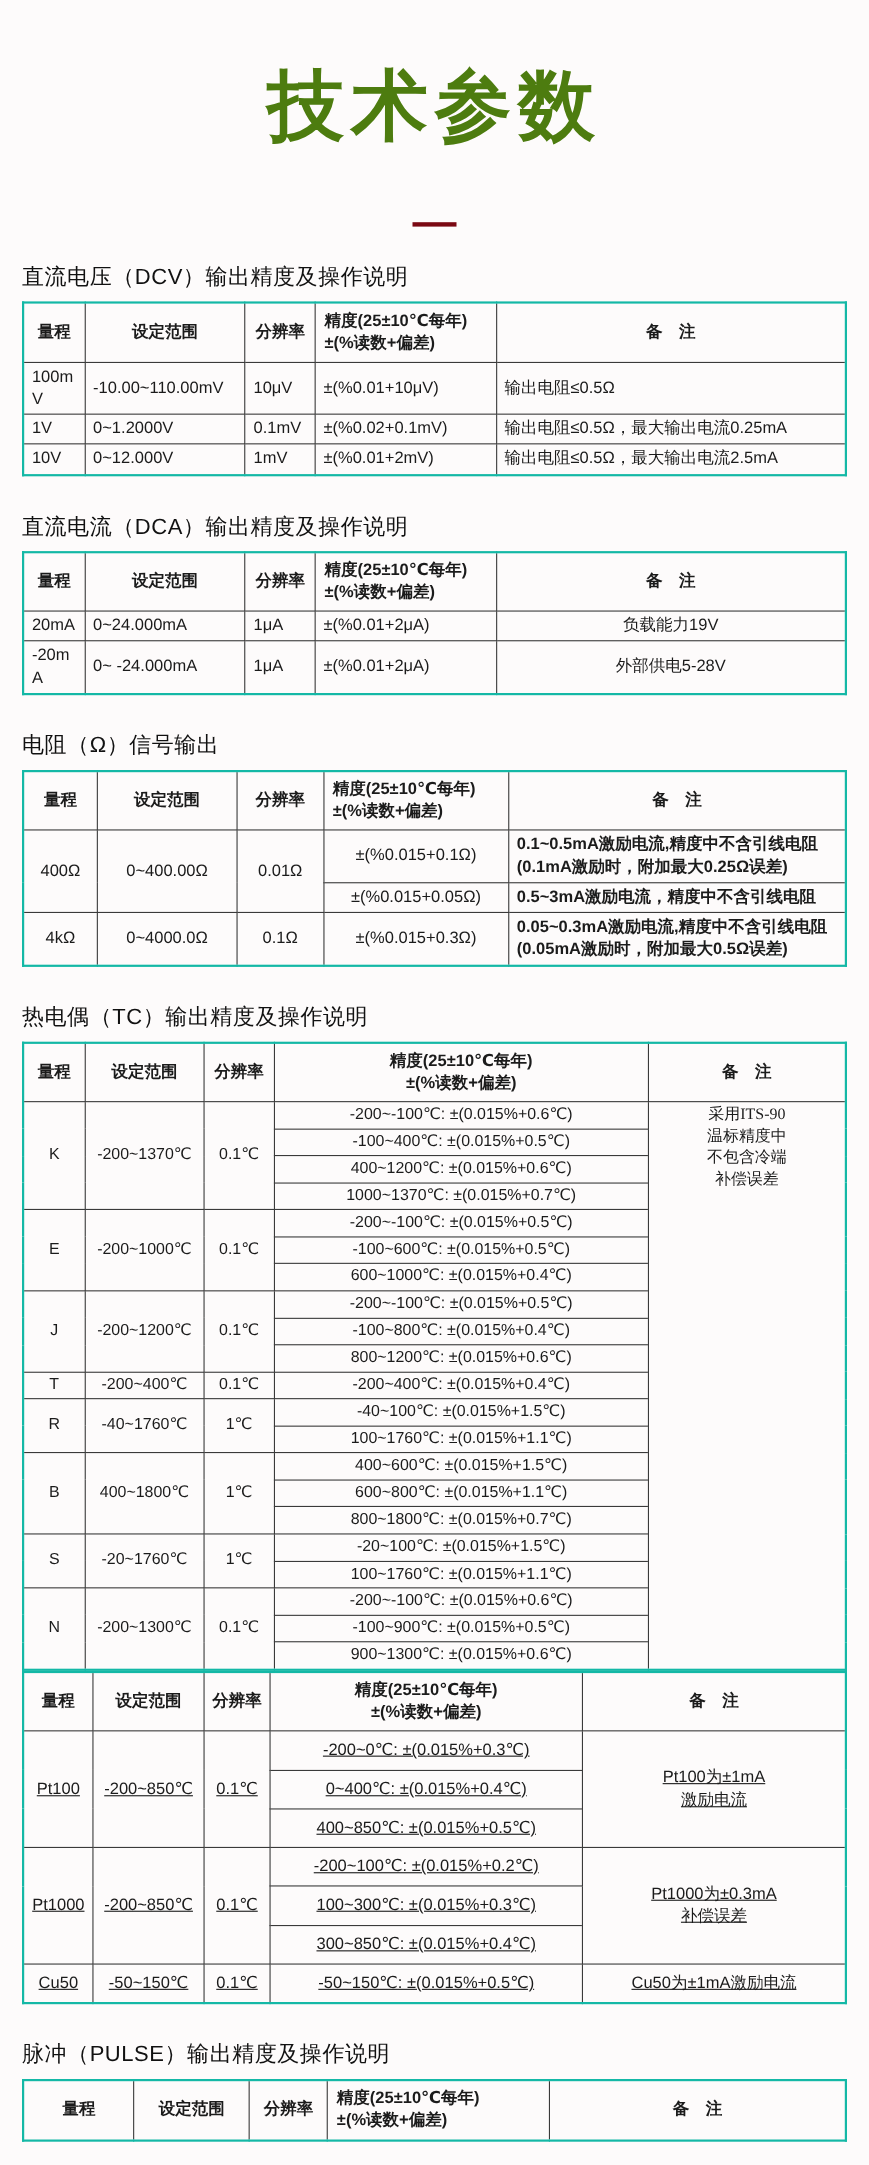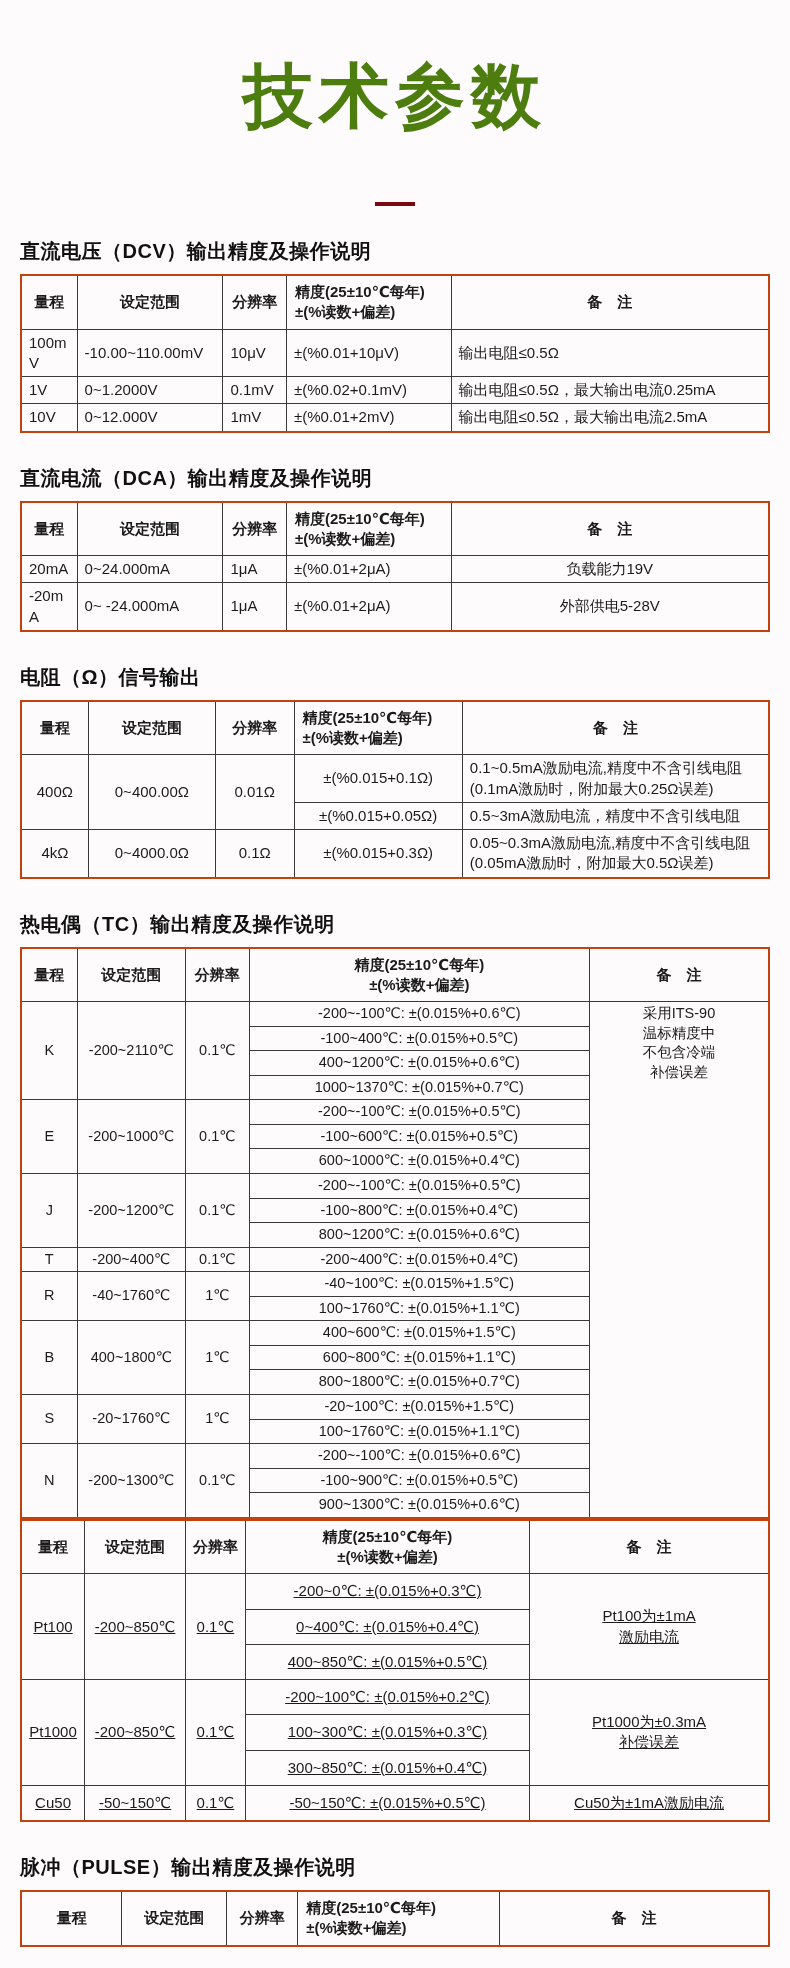--- a/index.html
+++ b/index.html
@@ -8,47 +8,47 @@
     font-family:"Liberation Sans","DejaVu Sans",sans-serif;
     -webkit-font-smoothing:antialiased;
   }
   .page{padding:8px 20px 40px 20px;}
   .title{
     text-align:center; font-size:70px; font-weight:900;
     letter-spacing:6px; margin:42px 0 0 0; color:#4d7c0f;
   }
   .dash{width:40px;height:4px;margin:58px auto 0 auto;}
   h2.sec{
-    font-size:20px; font-weight:bold; letter-spacing:0.5px;
+    font-size:20px; font-weight:normal; letter-spacing:0.5px;
     margin:32px 0 9px 0; color:#111;
   }
   table.spec{
     width:100%; border-collapse:collapse; table-layout:fixed;
-    border:2px solid #c2410c; background:transparent;padding-left:34px;
+    border:2px solid #14b8a6; background:transparent;padding-left:34px;
   }
   table.spec th, table.spec td{
     border:1px solid #3a3a3a; padding:3px 7px;
     font-size:15px; line-height:1.35; word-break:break-all;
   }
   table.spec th{font-weight:bold; text-align:center; padding:6px 4px;}
   .acc-h{white-space:pre-line; line-height:1.6;}
   .acc-h.left{text-align:left; padding-left:8px;}
   .pre{white-space:pre-line;}
   
   table.t-left td{text-align:left;}
   table.t-center td{text-align:center;}
   td.center{text-align:center !important;}
-  td.left{text-align:left !important;}
+  td.left{text-align:left !important;font-weight:bold;}
   
   table.rows-sm td{padding-top:3px;padding-bottom:3px;}
   table.tc td{font-size:14.5px; padding-top:2px; padding-bottom:2px;}
   table.rtd td{padding-top:7px;padding-bottom:7px;text-decoration:underline;}
   
   td.note-small{font-size:12.5px; line-height:1.45; padding-left:9px;}
-  td.tc-note{vertical-align:top; padding:10px 6px 0 16px; line-height:2.0; font-size:15px;}
+  td.tc-note{vertical-align:top; padding:10px 6px 0 16px; line-height:2.0; font-size:15px;font-family:Liberation Serif, serif;}
   td.rtd-note{text-align:center !important; line-height:2.3; font-size:14.5px;}
 </style>
 </head>
 <body>
 
 <div class="page">
 
   <h1 class="title">技术参数</h1>
   <div class="dash" style="background: rgb(122, 8, 18);"></div>
 
@@ -183,21 +183,21 @@
         <tr>
       <th>量程</th>
       <th>设定范围</th>
       <th>分辨率</th>
       <th class="acc-h">精度(25±10℃每年)
 ±(%读数+偏差)</th>
       <th>备　注</th>
     </tr>
     <tr>
       <td rowspan="4">K</td>
-      <td rowspan="4">-200~2110℃</td>
+      <td rowspan="4">-200~1370℃</td>
       <td rowspan="4">0.1℃</td>
       <td>-200~-100℃: ±(0.015%+0.6℃)</td>
       <td rowspan="21" class="tc-note pre">采用ITS-90
 温标精度中
 不包含冷端
 补偿误差</td>
     </tr>
     <tr>
           <td>-100~400℃: ±(0.015%+0.5℃)</td>
         </tr>

